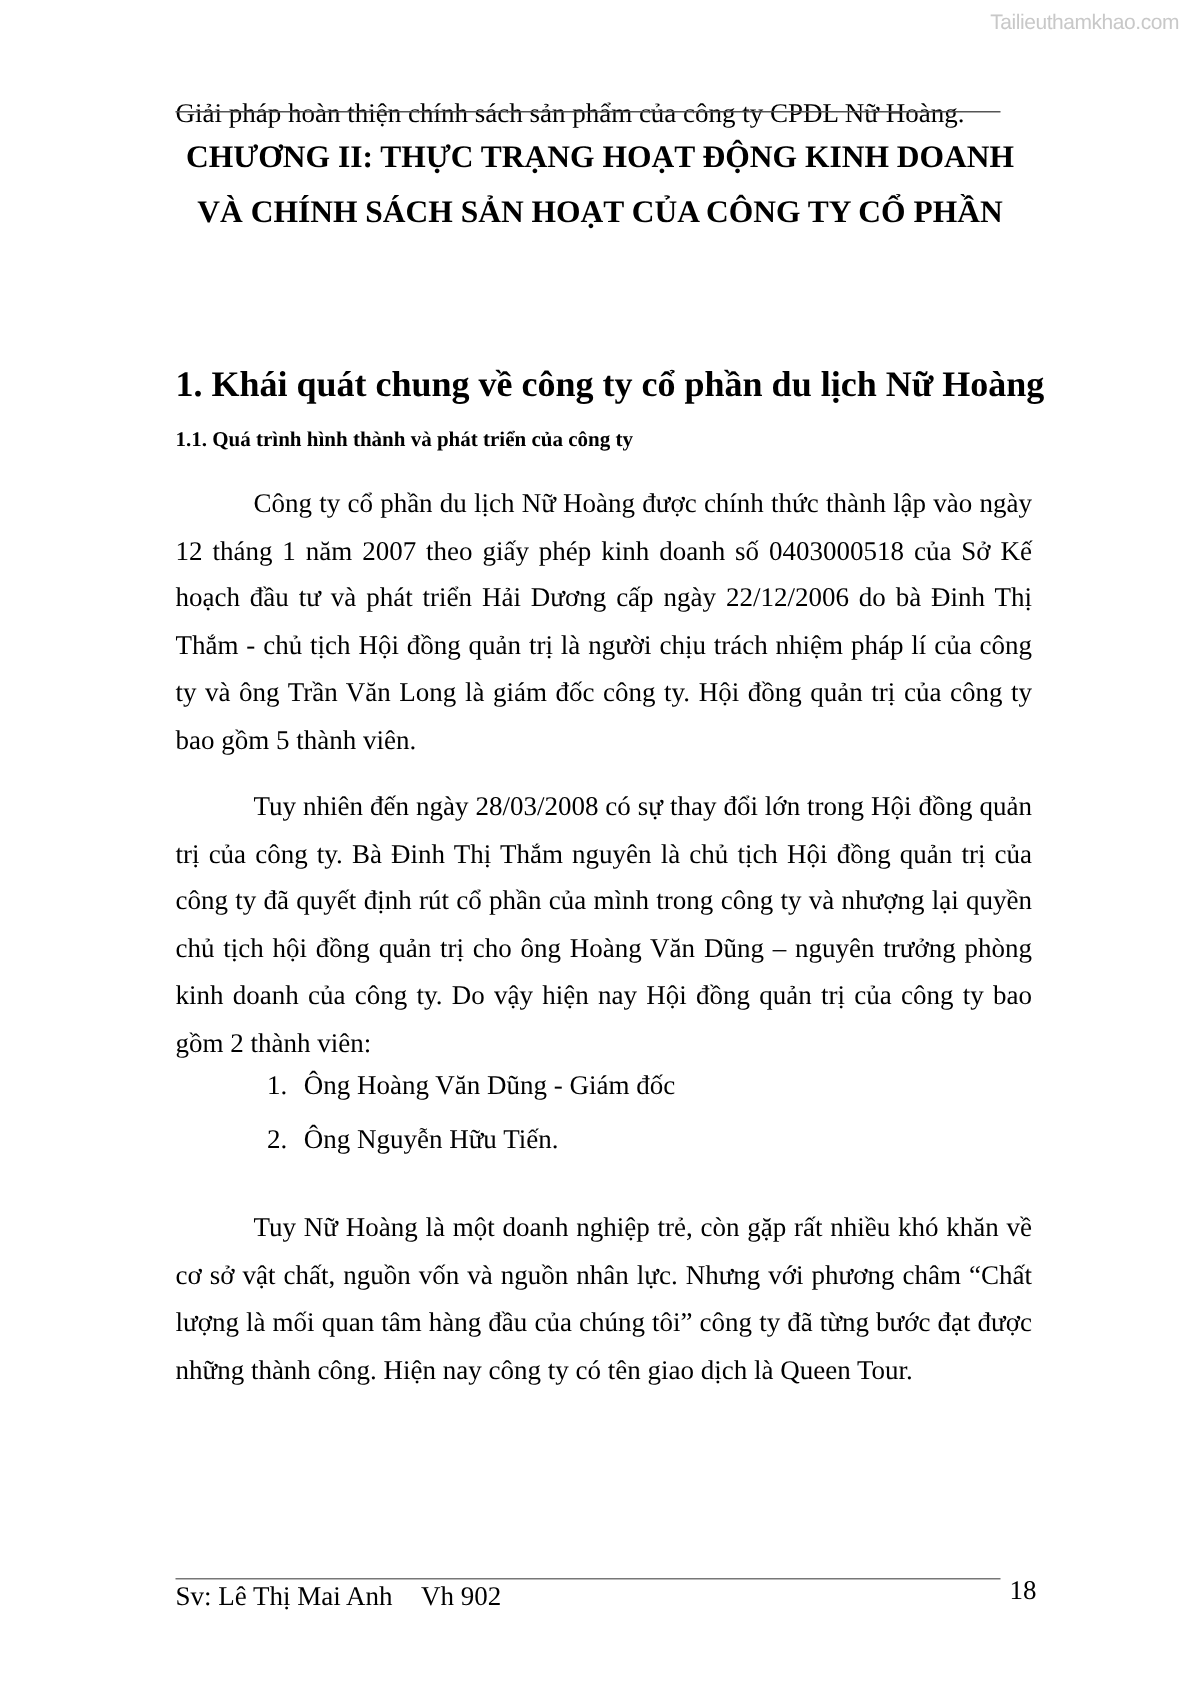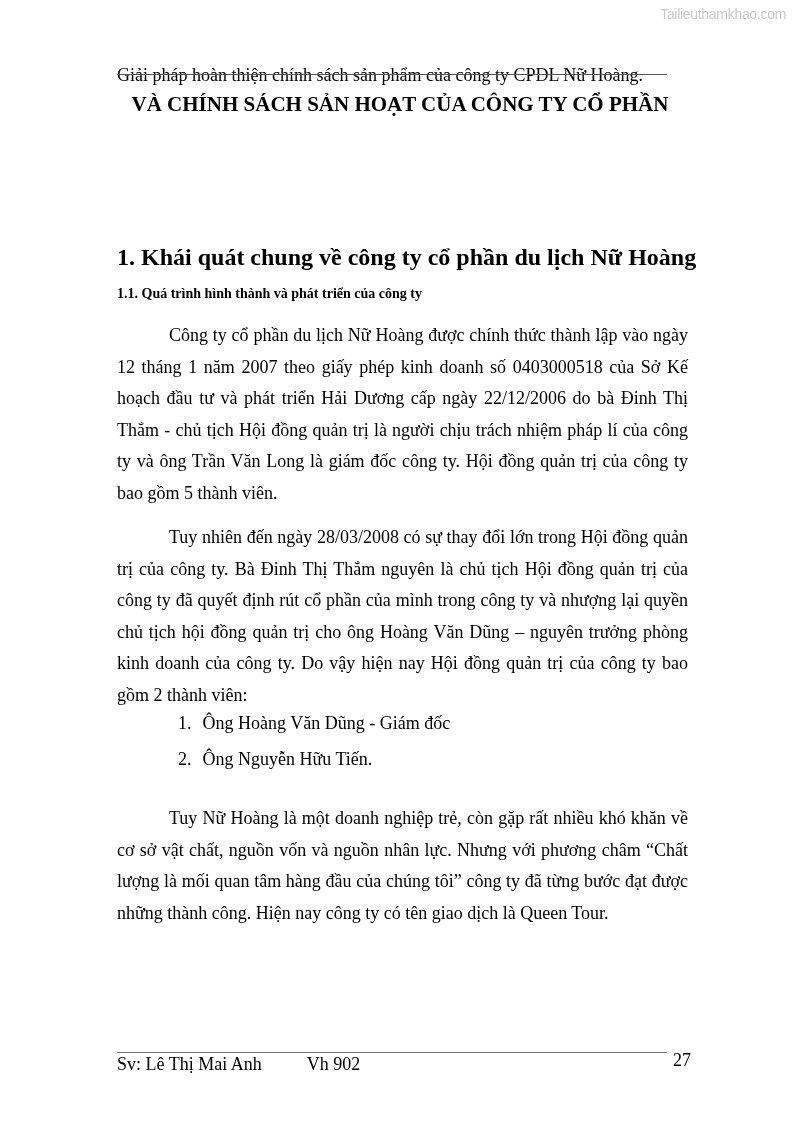--- a/index.html
+++ b/index.html
@@ -20,32 +20,33 @@
     .p1 { top: 320px; }
     .p2 { top: 522px; }
     .p3 { top: 803px; }
     .list { position: absolute; left: 117px; top: 692px; width: 571px; margin: 16px; padding: 0; list-style: none;
             font-size: 18px; }
     .list li { height: 36px; line-height: 31px; padding-left: 45px; }
     .list .num { display: inline-block; width: 20px; }
     .footer-rule { position: absolute; left: 117px; top: 1052px; width: 550px; height: 0;
                    border-top: 1px solid #777; }
     .footer { position: absolute; left: 117px; top: 1054px; font-size: 18px; white-space: nowrap; }
-    .footer .cls { margin-left: 45px; }
+    .footer .cls { margin-left: 19px; }
     .page-num { position: absolute; left: 673px; top: 1050px; font-size: 18px; }
   </style>
 </head>
 <body>
 
 <div class="watermark">Tailieuthamkhao.com</div>
 
 <div class="header">Giải pháp hoàn thiện chính sách sản phẩm của công ty CPDL Nữ Hoàng.</div>
 <div class="header-rule"></div>
 
 <div class="chapter">
+  <div>CHƯƠNG II: THỰC TRẠNG HOẠT ĐỘNG KINH DOANH</div>
   <div>VÀ CHÍNH SÁCH SẢN HOẠT CỦA CÔNG TY CỔ PHẦN</div>
 </div>
 
 <div class="h1">1. Khái quát chung về công ty cổ phần du lịch Nữ Hoàng</div>
 <div class="h2">1.1. Quá trình hình thành và phát triển của công ty</div>
 
 <p class="para p1">Công ty cổ phần du lịch Nữ Hoàng được chính thức thành lập vào ngày 12 tháng 1 năm 2007 theo giấy phép kinh doanh số 0403000518 của Sở Kế hoạch đầu tư và phát triển Hải Dương cấp ngày 22/12/2006 do bà Đinh Thị Thắm - chủ tịch Hội đồng quản trị là người chịu trách nhiệm pháp lí của công ty và ông Trần Văn Long là giám đốc công ty. Hội đồng quản trị của công ty bao gồm 5 thành viên.</p>
 <p class="para p2">Tuy nhiên đến ngày 28/03/2008 có sự thay đổi lớn trong Hội đồng quản trị của công ty. Bà Đinh Thị Thắm nguyên là chủ tịch Hội đồng quản trị của công ty đã quyết định rút cổ phần của mình trong công ty và nhượng lại quyền chủ tịch hội đồng quản trị cho ông Hoàng Văn Dũng – nguyên trưởng phòng kinh doanh của công ty. Do vậy hiện nay Hội đồng quản trị của công ty bao gồm 2 thành viên:</p>
 
 <ol class="list">
@@ -58,13 +59,13 @@
     <span>Ông Nguyễn Hữu Tiến.</span>
   </li>
 </ol>
 
 <p class="para p3">Tuy Nữ Hoàng là một doanh nghiệp trẻ, còn gặp rất nhiều khó khăn về cơ sở vật chất, nguồn vốn và nguồn nhân lực. Nhưng với phương châm “Chất lượng là mối quan tâm hàng đầu của chúng tôi” công ty đã từng bước đạt được những thành công. Hiện nay công ty có tên giao dịch là Queen Tour.</p>
 
 <div class="footer-rule"></div>
 <div class="footer">
   <span>Sv: Lê Thị Mai Anh</span><span class="cls">Vh 902</span>
 </div>
-<div class="page-num">27</div>
+<div class="page-num">18</div>
 
 </body></html>

